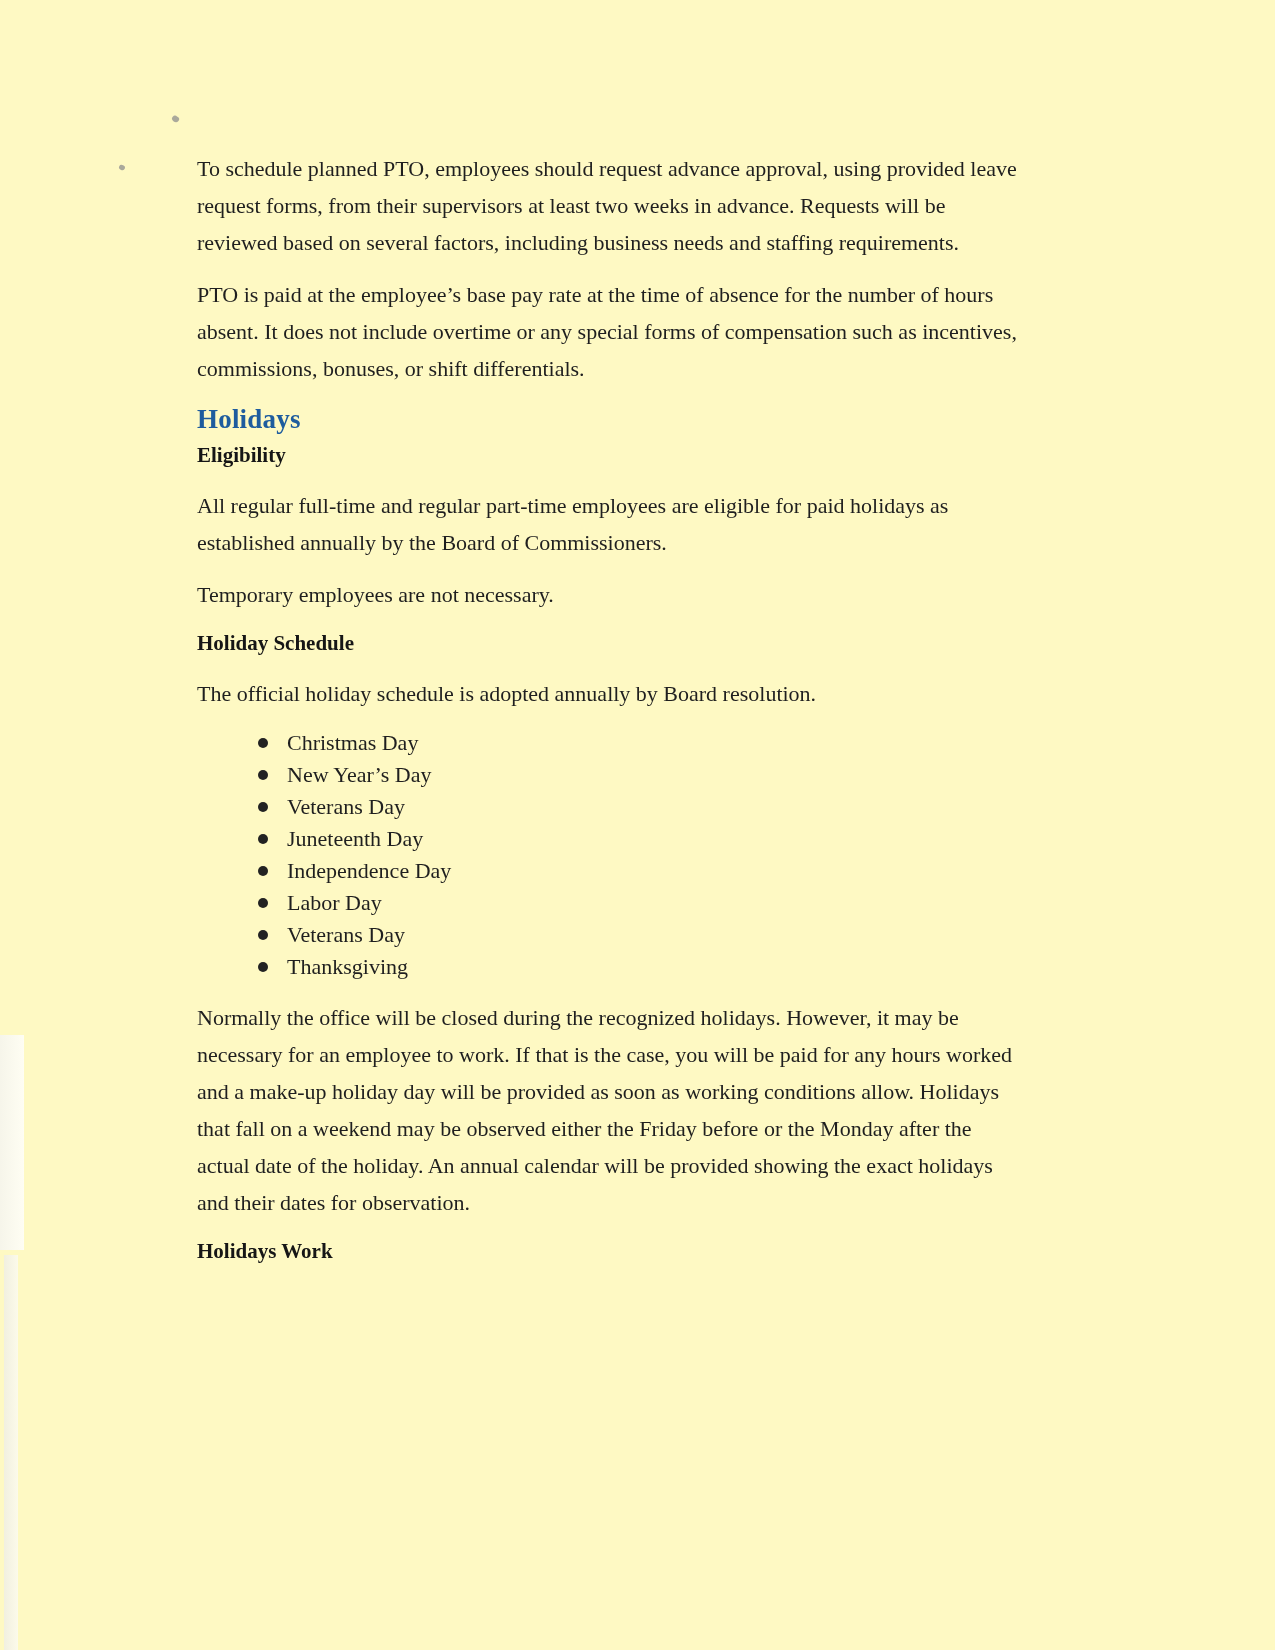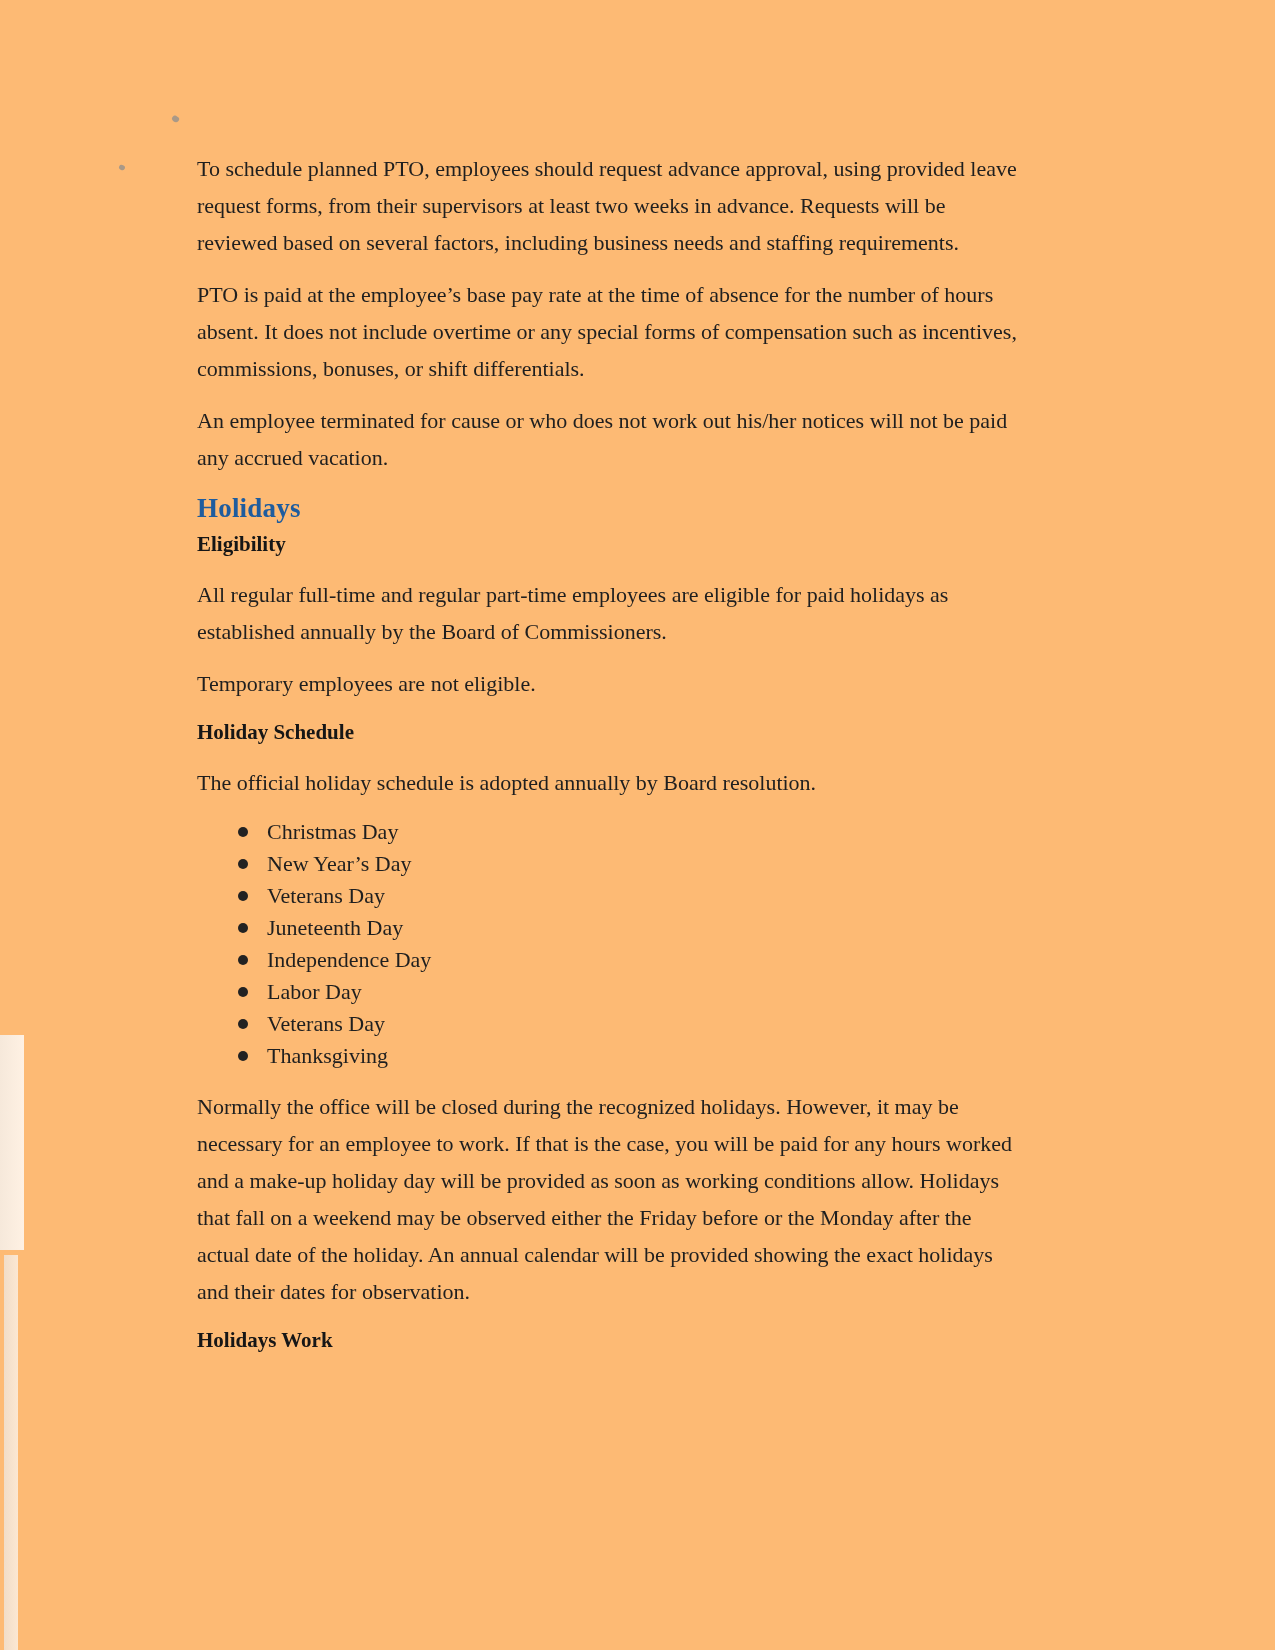--- a/index.html
+++ b/index.html
@@ -14,21 +14,21 @@
     overflow: hidden;
     font-family: "Liberation Serif", "DejaVu Serif", serif;
     color: #1f1f1f;
     -webkit-font-smoothing: antialiased;
   }
   .doc-page {
     position: absolute;
     left: 0; top: 0;
     width: 1275px;
     height: 1650px;
-    background: #fdba74;
+    background: #fef9c3;
   }
   .doc-content {
     position: absolute;
     left: 197px;
     top: 150px;
     width: 828px;
     font-size: 22px;
     line-height: 37px;
   }
   .doc-content p {
@@ -56,20 +56,21 @@
   ul.holiday-list {
     margin: 0 0 16px 0;
     padding: 0 0 0 70px;
     list-style: none;
   }
   ul.holiday-list li {
     position: relative;
     line-height: 32px;
     font-size: 22px;
     color: #1f1f1f;
+    margin-left: 20px;
   }
   ul.holiday-list li::before {
     content: "";
     position: absolute;
     left: -29px;
     top: 11px;
     width: 10px;
     height: 10px;
     border-radius: 50%;
     background: #222222;
@@ -107,29 +108,28 @@
   <span class="speck speck-2"></span>
   <div class="edge-shade-1"></div>
   <div class="edge-shade-2"></div>
 
   <article class="doc-content">
 
     <p>To schedule planned PTO, employees should request advance approval, using provided leave request forms, from their supervisors at least two weeks in advance. Requests will be reviewed based on several factors, including business needs and staffing requirements.</p>
 
     <p>PTO is paid at the employee’s base pay rate at the time of absence for the number of hours absent. It does not include overtime or any special forms of compensation such as incentives, commissions, bonuses, or shift differentials.</p>
 
-    <p>An employee terminated for cause or who does not work out his/her notices will not be paid any accrued vacation.</p>
 
     <h1 class="section-title">Holidays</h1>
 
     <h2 class="sub-heading">Eligibility</h2>
 
     <p>All regular full-time and regular part-time employees are eligible for paid holidays as established annually by the Board of Commissioners.</p>
 
-    <p>Temporary employees are not eligible.</p>
+    <p>Temporary employees are not necessary.</p>
 
     <h2 class="sub-heading spaced-top">Holiday Schedule</h2>
 
     <p>The official holiday schedule is adopted annually by Board resolution.</p>
 
 
     <ul class="holiday-list">
       <li>Christmas Day</li>
       <li>New Year’s Day</li>
       <li>Veterans Day</li>

